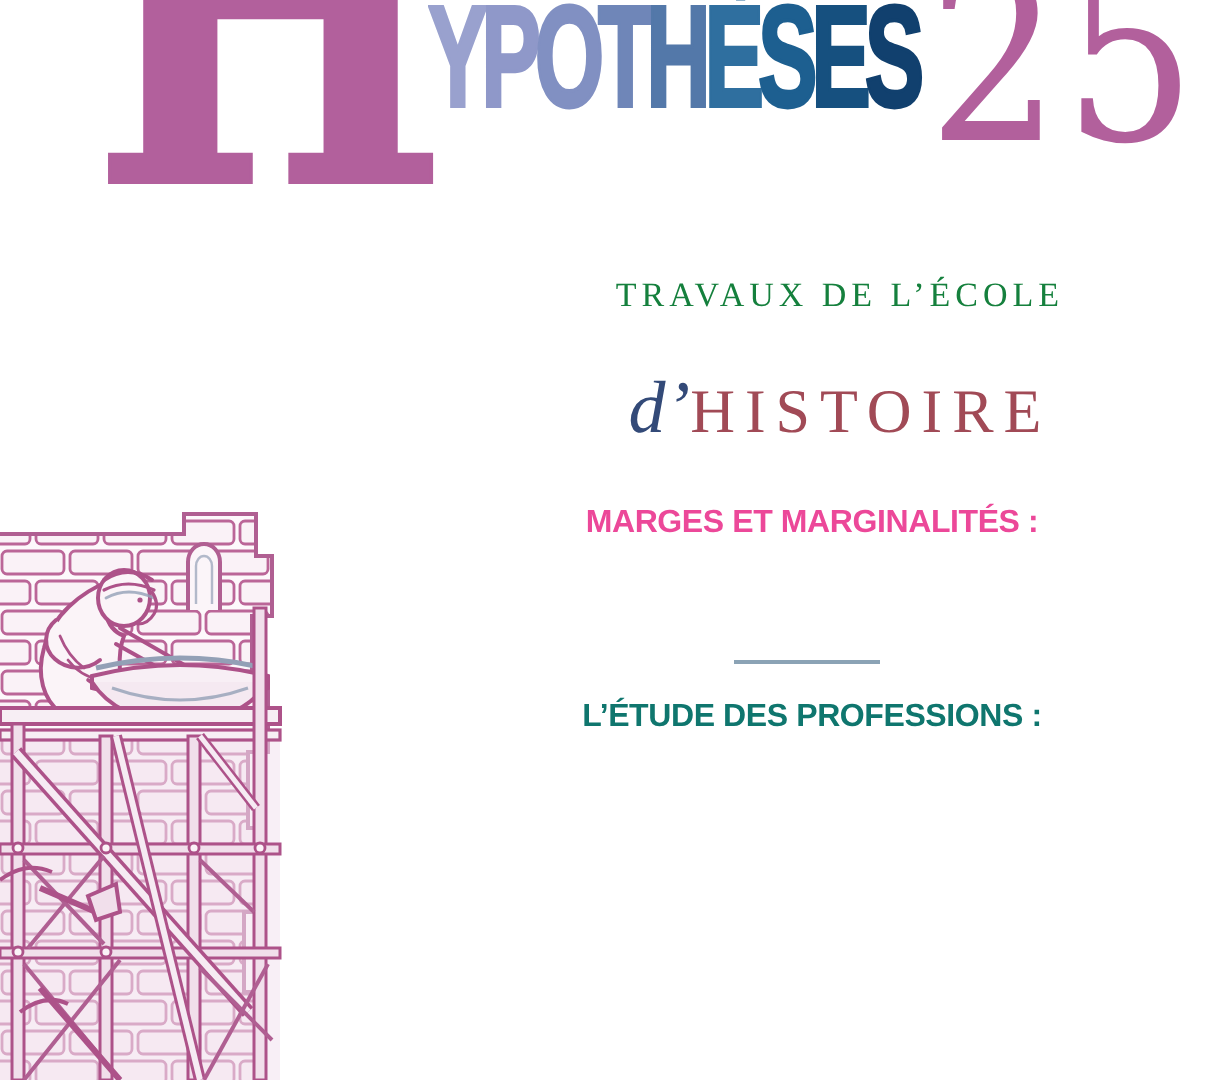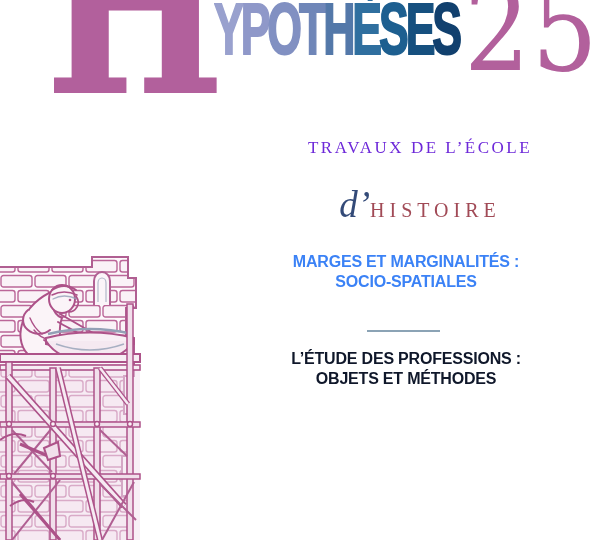--- a/index.html
+++ b/index.html
@@ -28,36 +28,36 @@
     position:absolute; left:464px; top:-30px;
     font-family:"DejaVu Serif",serif; font-size:118px; line-height:1;
     letter-spacing:2px; color:#b2609c;
     transform:scaleX(0.88); transform-origin:left top;
     white-space:nowrap;
   }
   
   .series{
     position:absolute; left:288px; top:136px; width:264px;
     text-align:center; font-family:"Liberation Serif",serif;
-    color:#6d28d9;
+    color:#15803d;
   }
   .series .sline{
     font-size:17px; line-height:24px; letter-spacing:2.5px;
     white-space:nowrap;
   }
   .discipline{
     position:absolute; left:288px; top:183px; width:264px;
     text-align:center; white-space:nowrap;
   }
   .discipline .prefix{
     font-family:"Liberation Serif",serif; font-style:italic;
     font-size:37px; color:#334a78;
   }
   .discipline .word{
-    font-family:"Liberation Serif",serif; font-size:20px;
+    font-family:"Liberation Serif",serif; font-size:31px;
     letter-spacing:5px; color:#a14a56;
   }
   
   .topic{
     position:absolute; left:276px; width:260px; text-align:center;
     font-weight:bold; font-size:16px; line-height:20px;
     letter-spacing:-0.2px; color:#1b4f6f;
   }
   .topic-a{ top:252px; color:#1b4f6f; }
   .topic-b{ top:349px; color:#104f7c; }
@@ -78,30 +78,28 @@
   <div class="masthead-rest"><span style="color: rgb(153, 161, 206); -webkit-text-stroke: 2px rgb(153, 161, 206);">Y</span><span style="color: rgb(143, 152, 201); -webkit-text-stroke: 2px rgb(143, 152, 201);">P</span><span style="color: rgb(129, 144, 194); -webkit-text-stroke: 2px rgb(129, 144, 194);">O</span><span style="color: rgb(111, 134, 184); -webkit-text-stroke: 2px rgb(111, 134, 184);">T</span><span style="color: rgb(83, 120, 169); -webkit-text-stroke: 2px rgb(83, 120, 169);">H</span><span style="color: rgb(47, 111, 159); -webkit-text-stroke: 2px rgb(47, 111, 159);">È</span><span style="color: rgb(29, 95, 144); -webkit-text-stroke: 2px rgb(29, 95, 144);">S</span><span style="color: rgb(22, 80, 127); -webkit-text-stroke: 2px rgb(22, 80, 127);">E</span><span style="color: rgb(17, 64, 110); -webkit-text-stroke: 2px rgb(17, 64, 110);">S</span></div>
   <div class="issue">25</div>
 
   <div class="series">
     <div class="sline">TRAVAUX DE L’ÉCOLE</div>
   </div>
   <div class="discipline">
     <span class="prefix">d’</span><span class="word">HISTOIRE</span>
   </div>
 
-  <div class="topic topic-a" style="color: #3b82f6;">
+  <div class="topic topic-a" style="color: #ec4899;">
     <div class="topic-line">MARGES ET MARGINALITÉS :</div>
-    <div class="topic-line">SOCIO-SPATIALES</div>
   </div>
 
   <div class="divider"></div>
 
-  <div class="topic topic-b" style="color: #0f172a; text-align: center;">
+  <div class="topic topic-b" style="color: #0f766e; text-align: center;">
     <div class="topic-line">L’ÉTUDE DES PROFESSIONS :</div>
-    <div class="topic-line">OBJETS ET MÉTHODES</div>
   </div>
 
   <svg class="illu" width="146" height="296" viewBox="0 0 146 296" xmlns="http://www.w3.org/2000/svg">
     <defs>
       <pattern id="bricks" width="34" height="30" patternUnits="userSpaceOnUse">
         <rect width="34" height="30" fill="#fdf8fb"></rect>
         <rect x="1" y="1.5" width="31" height="11.5" rx="2.5" fill="#faf2f7" stroke="#bb6698" stroke-width="1.4"></rect>
         <rect x="-16" y="16.5" width="31" height="11.5" rx="2.5" fill="#faf2f7" stroke="#bb6698" stroke-width="1.4"></rect>
         <rect x="18" y="16.5" width="31" height="11.5" rx="2.5" fill="#faf2f7" stroke="#bb6698" stroke-width="1.4"></rect>
       </pattern>

